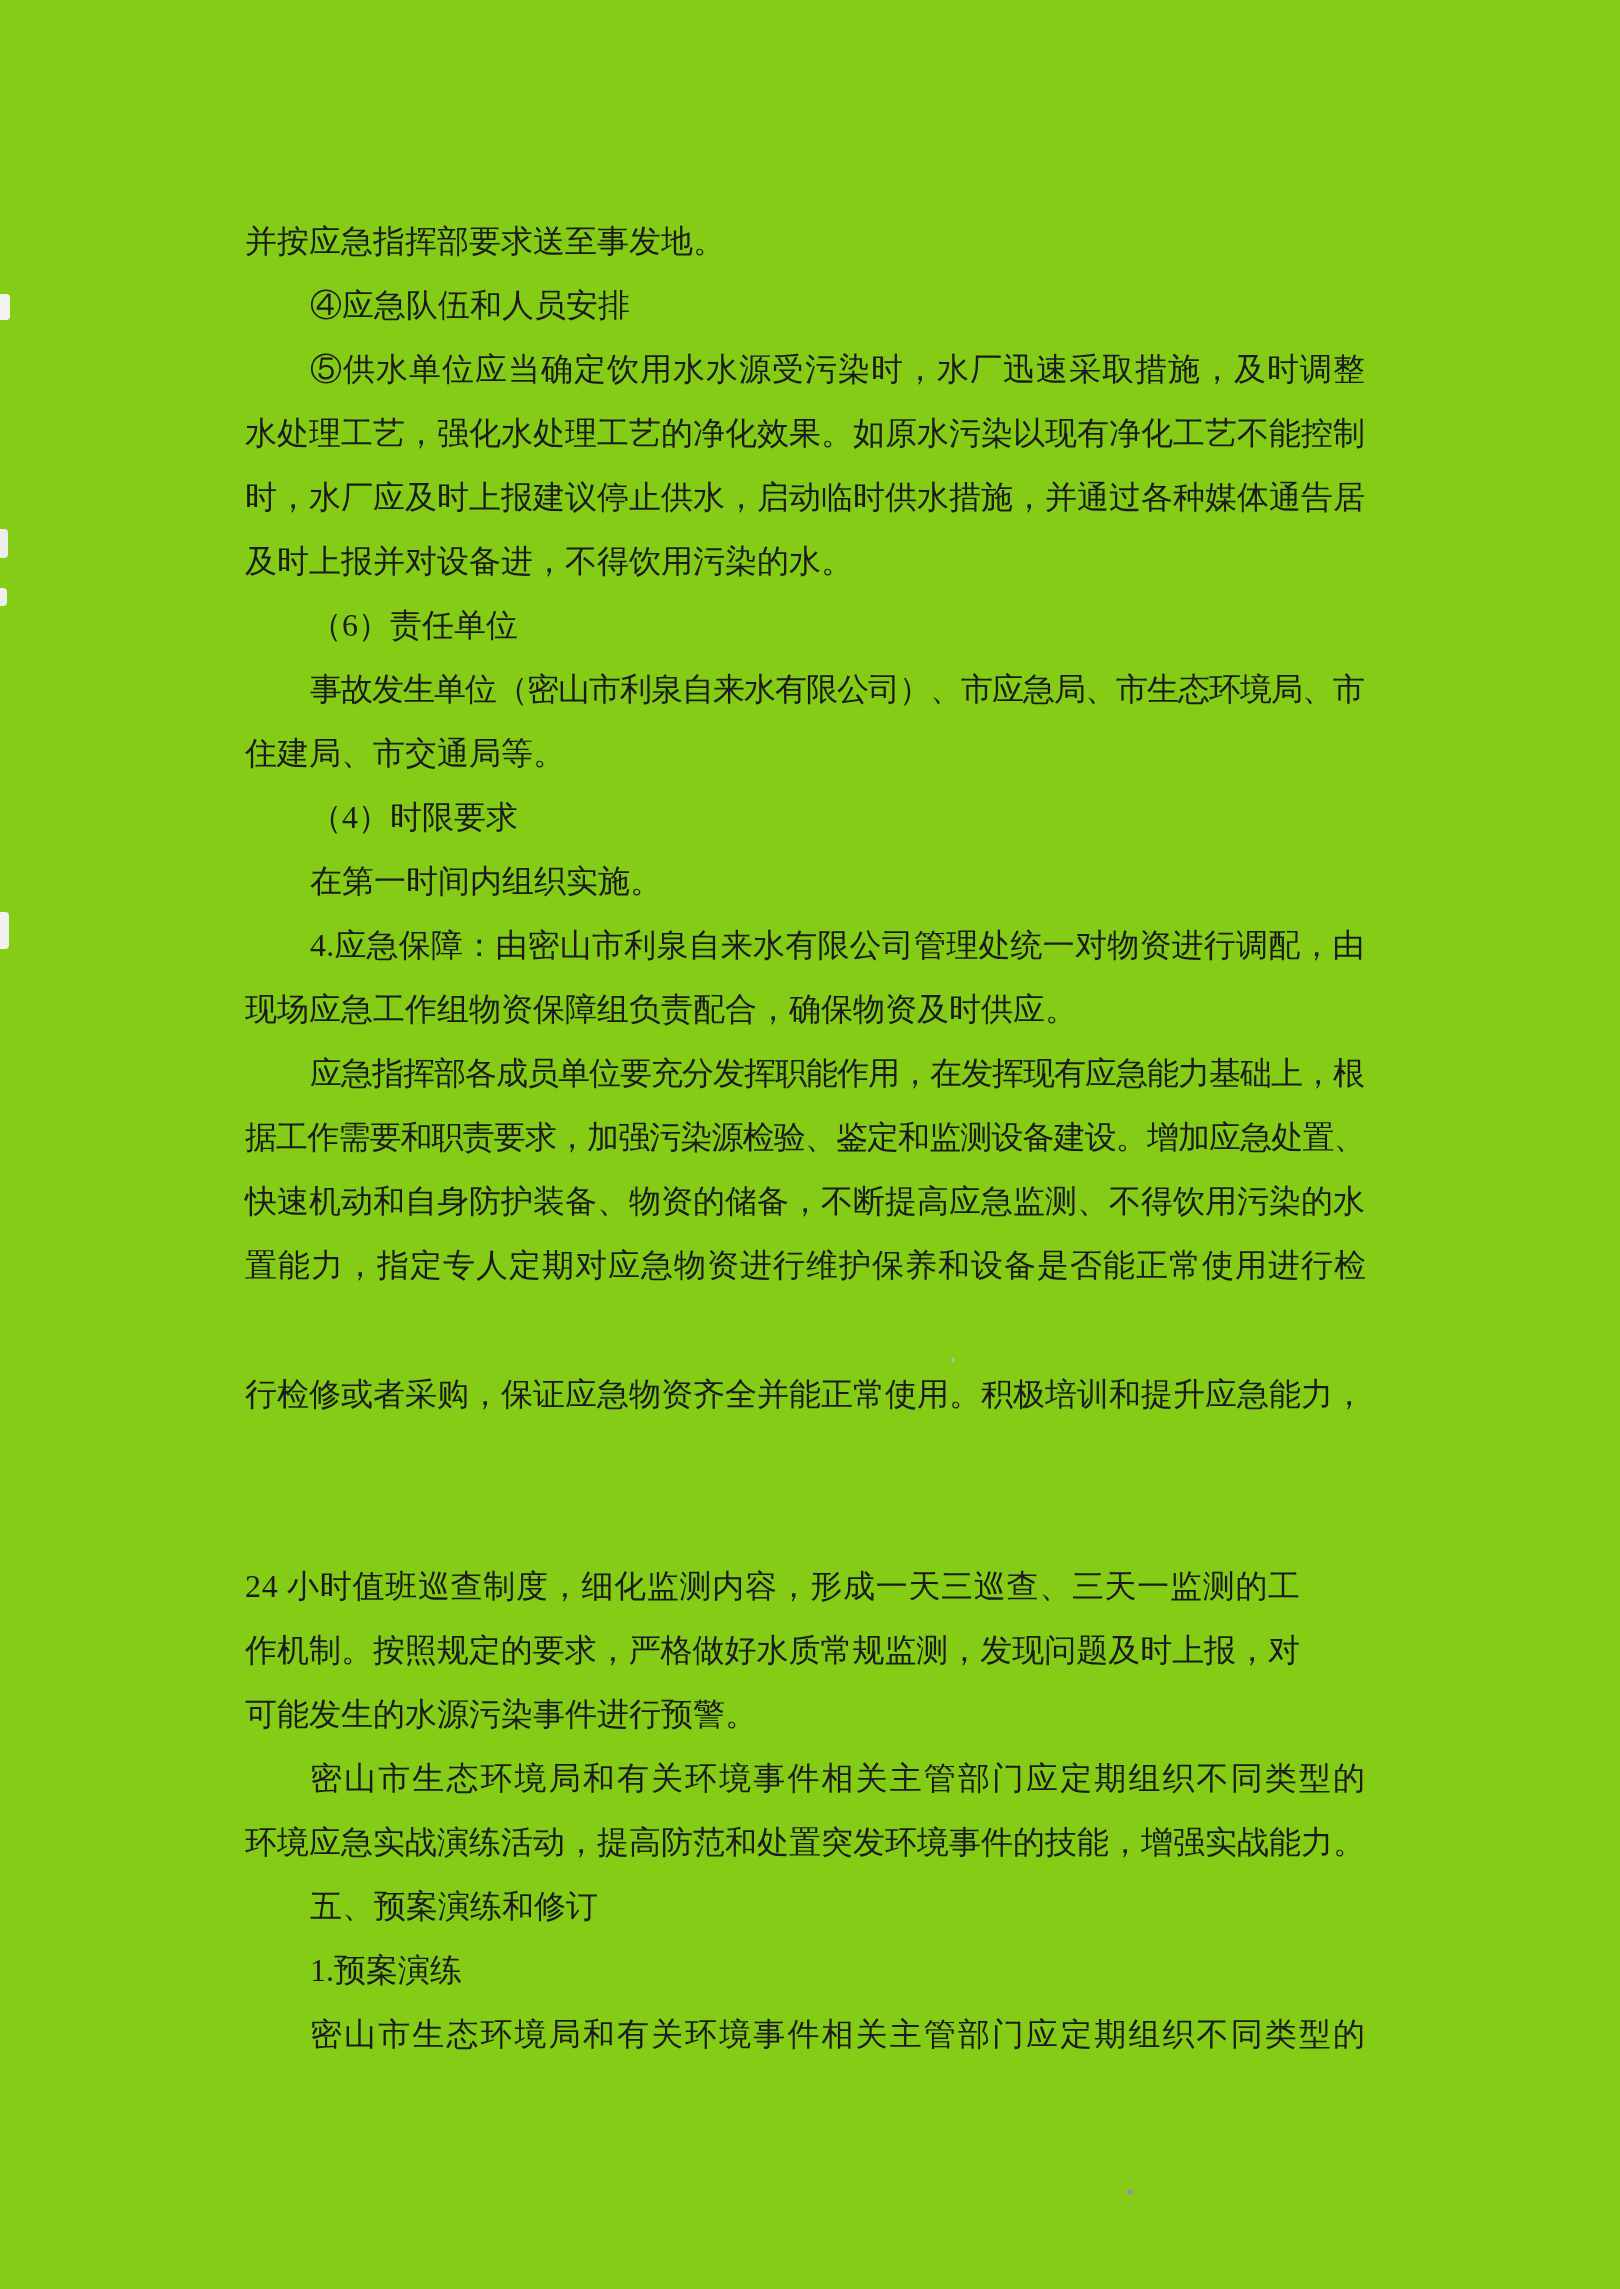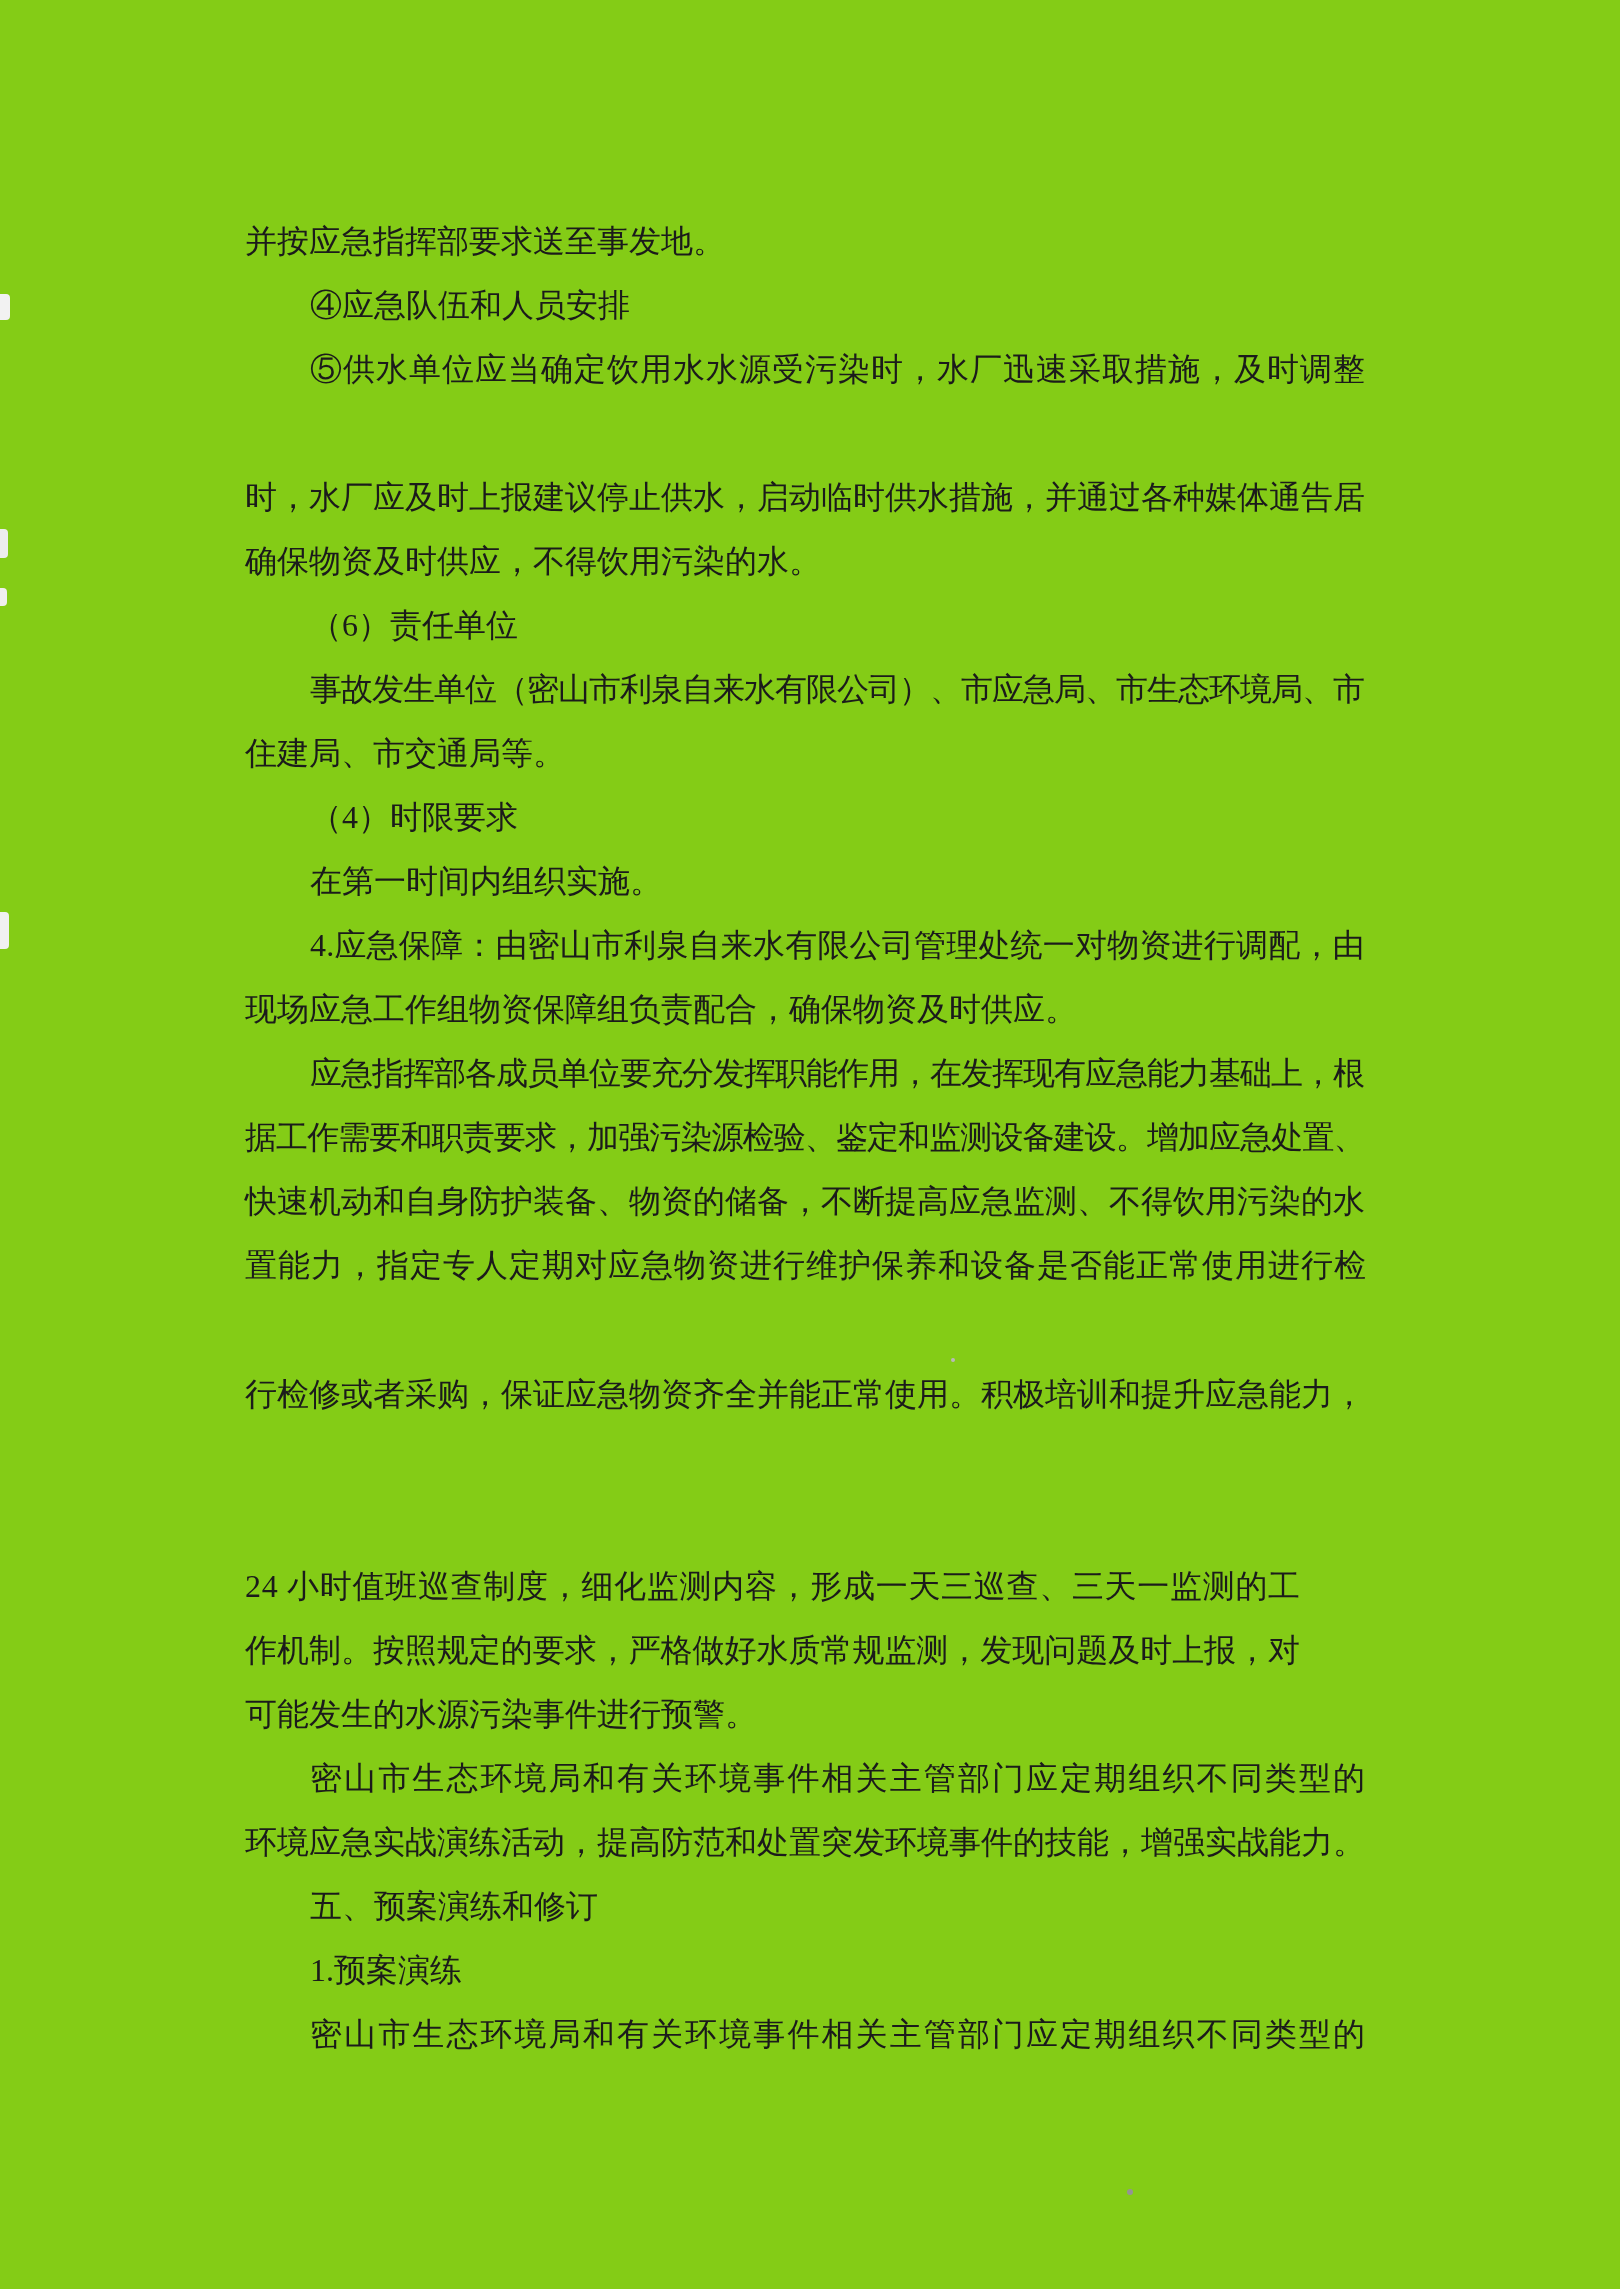--- a/index.html
+++ b/index.html
@@ -38,22 +38,23 @@
   }
 </style>
 </head>
 <body>
 
 <div class="page">
   <div class="doc-body">
       <div class="line" style="top: 225px;">并按应急指挥部要求送至事发地。</div>
       <div class="line" style="top: 289px; text-indent: 65px;">④应急队伍和人员安排</div>
       <div class="line" style="top: 353px; text-indent: 65px; letter-spacing: 1px;">⑤供水单位应当确定饮用水水源受污染时，水厂迅速采取措施，及时调整</div>
+      <div class="line" style="top: 417px; letter-spacing: 0px;">水处理工艺，强化水处理工艺的净化效果。如原水污染以现有净化工艺不能控制</div>
       <div class="line" style="top: 481px; letter-spacing: 0px;">时，水厂应及时上报建议停止供水，启动临时供水措施，并通过各种媒体通告居</div>
-      <div class="line" style="top: 545px;">确保物资及时供应，不得饮用污染的水。</div>
+      <div class="line" style="top: 545px;">及时上报并对设备进，不得饮用污染的水。</div>
       <div class="line" style="top: 609px; text-indent: 65px;">（6）责任单位</div>
       <div class="line" style="top: 673px; text-indent: 65px; letter-spacing: -1px;">事故发生单位（密山市利泉自来水有限公司）、市应急局、市生态环境局、市</div>
       <div class="line" style="top: 737px;">住建局、市交通局等。</div>
       <div class="line" style="top: 801px; text-indent: 65px;">（4）时限要求</div>
       <div class="line" style="top: 865px; text-indent: 65px;">在第一时间内组织实施。</div>
       <div class="line" style="top: 929px; text-indent: 65px; letter-spacing: 0.2px;">4.应急保障：由密山市利泉自来水有限公司管理处统一对物资进行调配，由</div>
       <div class="line" style="top: 993px;">现场应急工作组物资保障组负责配合，确保物资及时供应。</div>
       <div class="line" style="top: 1057px; text-indent: 65px; letter-spacing: -1px;">应急指挥部各成员单位要充分发挥职能作用，在发挥现有应急能力基础上，根</div>
       <div class="line" style="top: 1121px; letter-spacing: -0.9px;">据工作需要和职责要求，加强污染源检验、鉴定和监测设备建设。增加应急处置、</div>
       <div class="line" style="top: 1185px; letter-spacing: 0px;">快速机动和自身防护装备、物资的储备，不断提高应急监测、不得饮用污染的水</div>

